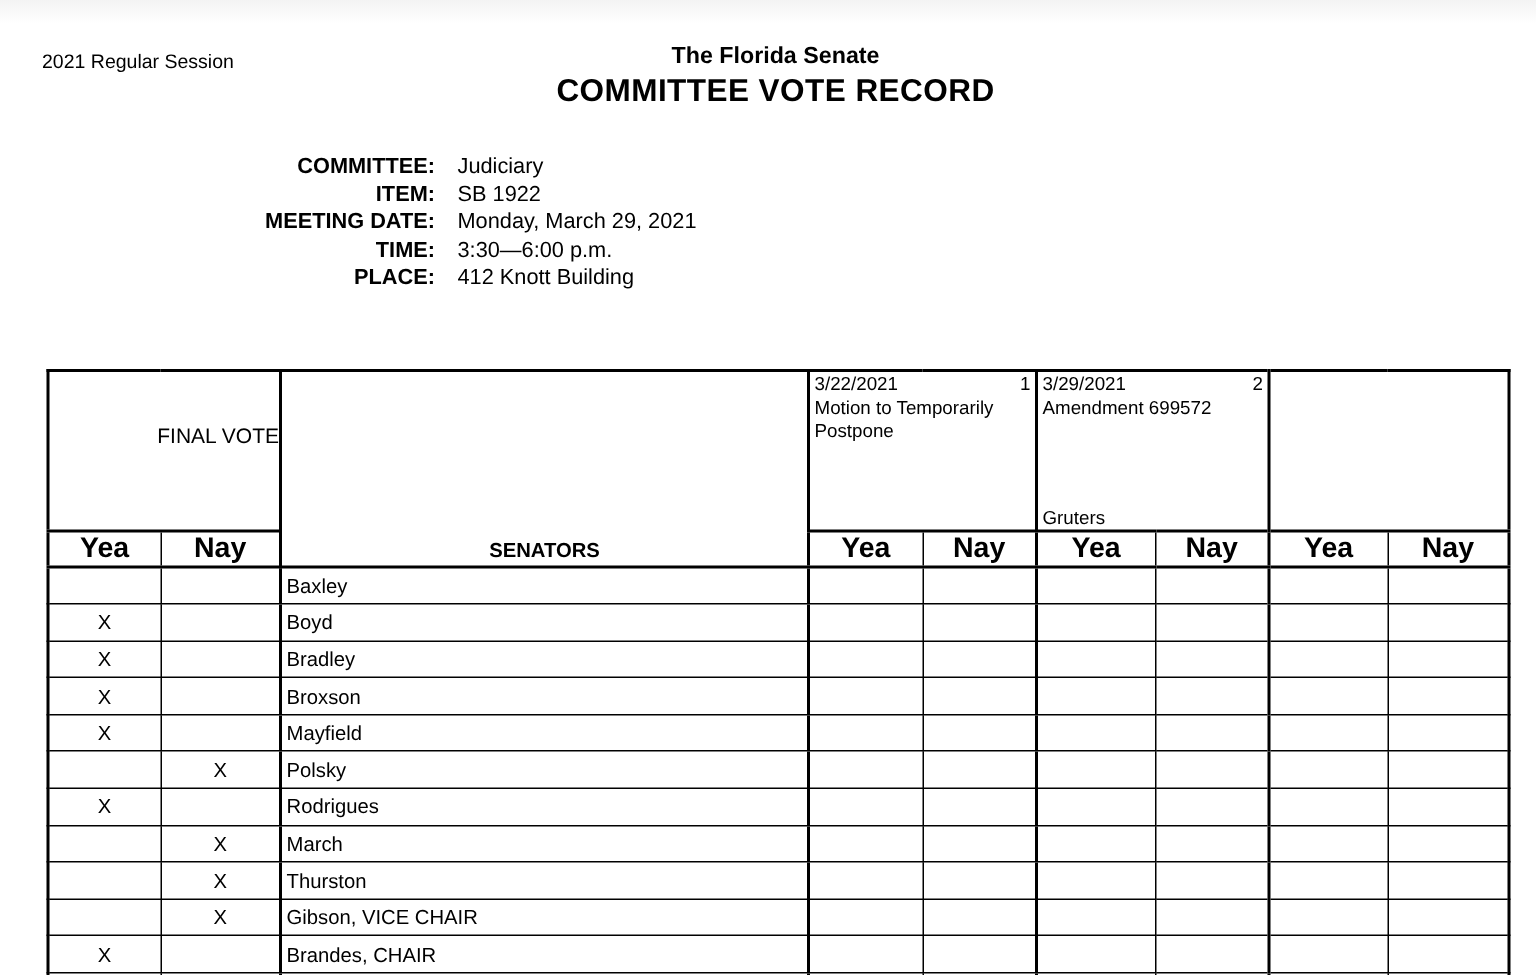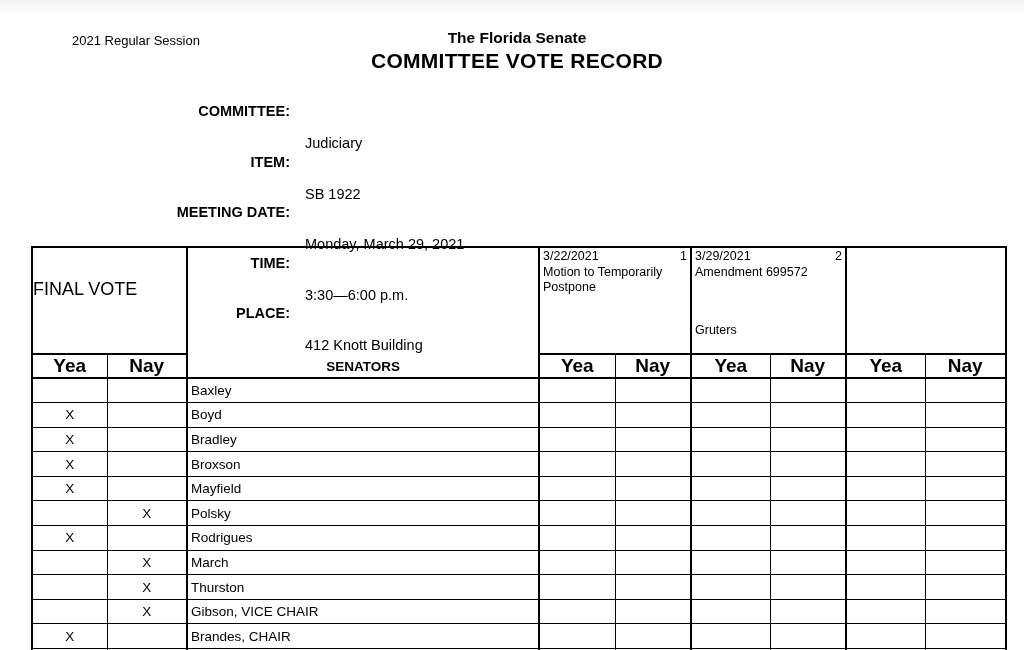--- a/index.html
+++ b/index.html
@@ -16,21 +16,20 @@
     position: absolute;
     top: 0; left: 0; right: 0;
     height: 16px;
     background: linear-gradient(#f3f3f3, #ffffff);
     pointer-events: none;
   }
   .session-label {
     position: absolute;
     left: 28px; top: 33px;
     font-size: 13px;
-    margin-left: 44px;
   }
   .org-title {
     position: absolute;
     top: 29px; left: 0;
     width: 1034px;
     text-align: center;
     font-size: 15.5px;
     font-weight: bold;
   }
   .record-title {
@@ -47,21 +46,21 @@
     left: 0; top: 102px;
     font-size: 14.5px;
   }
   .info-row { display: flex; line-height: 18.6px; padding-left: 43px; }
   .info-label {
     width: 247px;
     text-align: right;
     font-weight: bold;
     flex: 0 0 auto;
   }
-  .info-value { padding-left: 15px; white-space: pre; margin-top: 32px; }
+  .info-value { padding-left: 15px; white-space: pre; }
 
   table.vote-table {
     position: absolute;
     left: 31px; top: 246px;
     width: 974px;
     border-collapse: collapse;
     table-layout: fixed;
     border: 2px solid #000;
     font-size: 13px;
   }
@@ -72,22 +71,22 @@
     overflow: hidden;
   }
   .major-l { border-left-width: 2px !important; }
   tr.row-header { height: 107px; }
   tr.row-sub { height: 20px; }
   tr.row-sub th { border-top-width: 2px; border-bottom-width: 2px; }
   tbody tr { height: 24.6px; }
 
   th.final-vote-cell {
     vertical-align: middle;
-    text-align: left;
-    font-size: 18px;
+    text-align: right;
+    font-size: 14px;
     padding-bottom: 22px;
   }
   th.senators-cell {
     vertical-align: bottom;
     text-align: center;
     font-weight: bold;
     font-size: 13.5px;
     padding-bottom: 3px;
     border-bottom-width: 2px;
   }
@@ -95,21 +94,21 @@
     position: relative;
     vertical-align: top;
     text-align: left;
     font-size: 12.5px;
     line-height: 15.5px;
     padding: 1px 3px;
   }
   .vc-head { display: flex; justify-content: space-between; }
   .vc-mover {
     position: absolute;
-    left: 3px; bottom: 15px;
+    left: 3px; bottom: 0px;
     font-size: 12.5px;
   }
   th.yeanay-cell {
     text-align: center;
     font-weight: bold;
     font-size: 19px;
     vertical-align: middle;
   }
   td.mark-cell {
     text-align: center;

